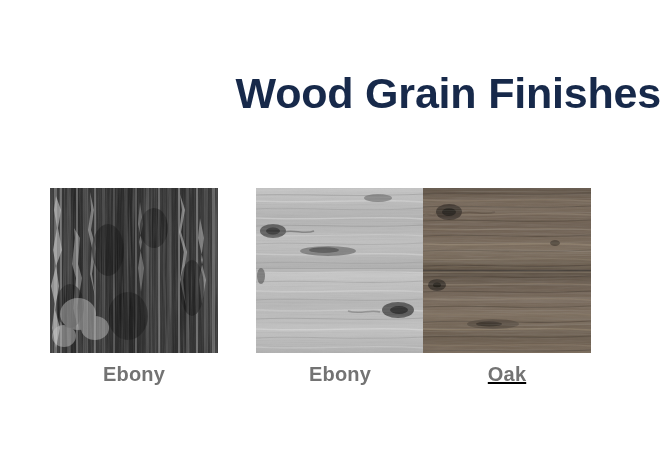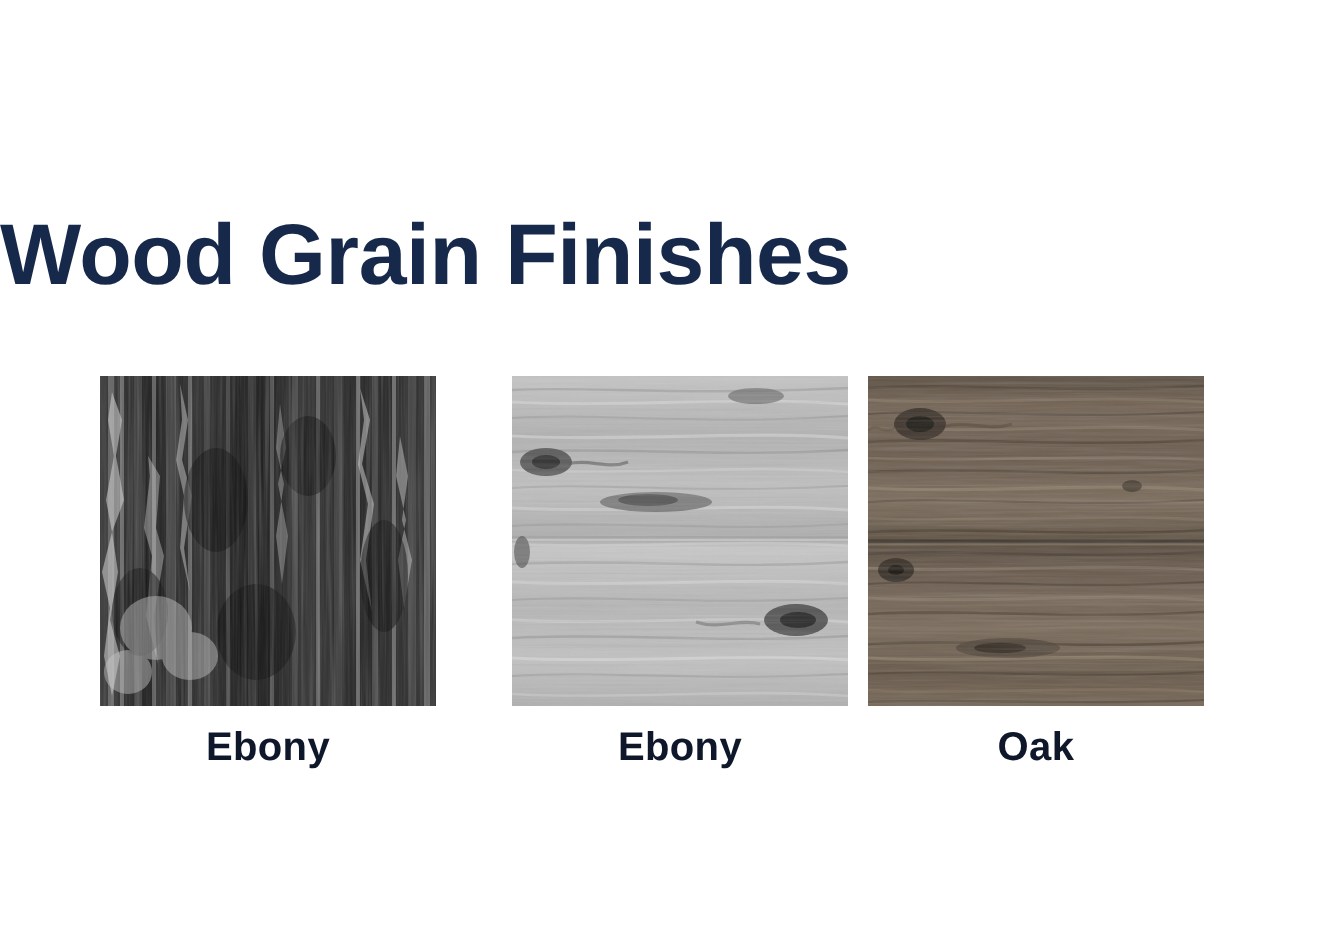--- a/index.html
+++ b/index.html
@@ -21,47 +21,46 @@
     height: 472px;
     background: #ffffff;
   }
 
   
   .title {
     position: absolute;
     left: 0;
     top: 68px;
     width: 661px;
-    text-align: left;
+    text-align: right;
     font-size: 43px;
     font-weight: bold;
     letter-spacing: -0.2px;
     color: #17294a;
     line-height: 50px;
     white-space: nowrap;
-    margin-top: 35px;
   }
 
   
   .swatch-row {
     position: absolute;
     left: 0;
     top: 188px;
     width: 661px;
     height: 200px;
   }
 
   .swatch-cell {
     position: absolute;
     top: 0;
     width: 168px;
   }
   .cell-ebony { left: 50px; }
   .cell-ivory { left: 256px; }
-  .cell-oak   { left: 434px; }
+  .cell-oak   { left: 423px; text-decoration: underline; }
 
   .swatch {
     position: relative;
     width: 168px;
     height: 165px;
     overflow: hidden;
     background: #8a8a8a;
   }
 
   .swatch .grain-svg {
@@ -70,21 +69,21 @@
     width: 168px;
     height: 165px;
     display: block;
   }
 
   .swatch-label {
     margin-top: 9px;
     text-align: center;
     font-size: 20px;
     font-weight: bold;
-    color: #0f172a;
+    color: #737373;
     letter-spacing: 0.2px;
     line-height: 24px;
   }
 </style>
 </head>
 <body>
 
 <div class="slide">
 
   <div class="title">Wood Grain Finishes</div>

